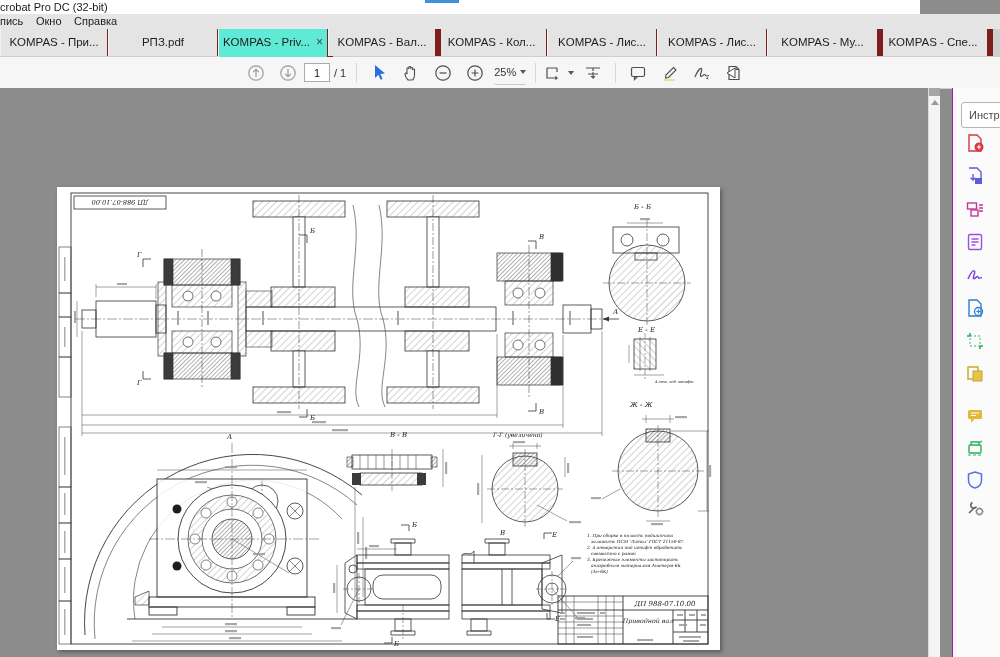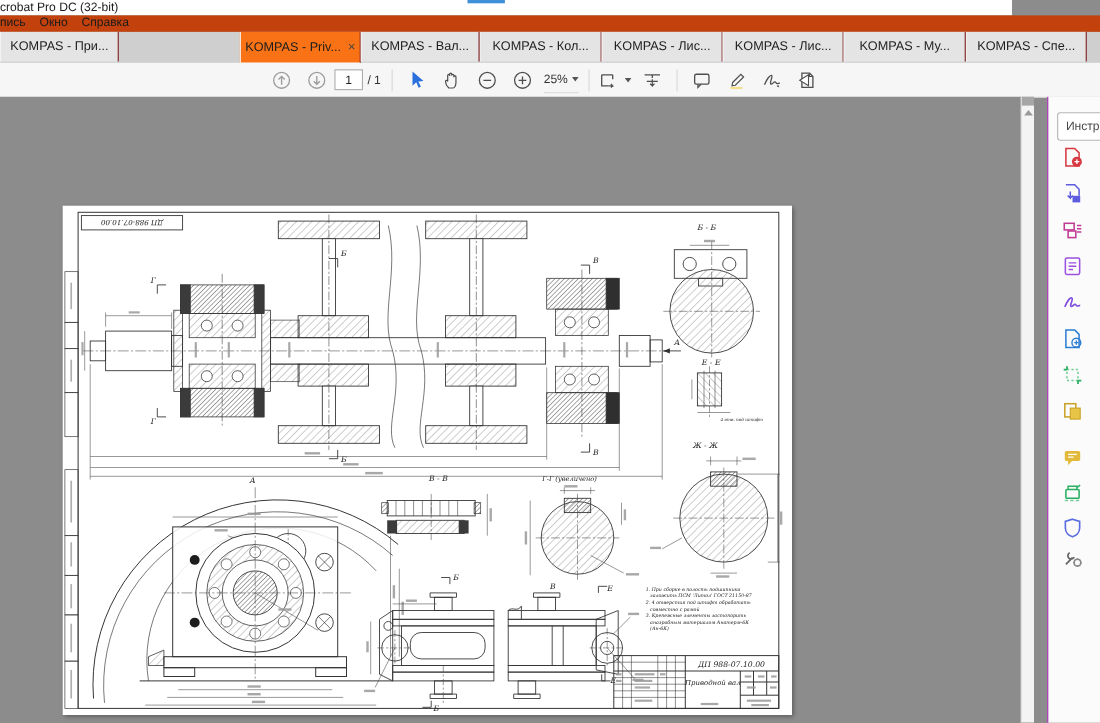--- a/index.html
+++ b/index.html
@@ -1,27 +1,27 @@
 <!DOCTYPE html>
 <html><head>
 <meta charset="utf-8">
 <style>
   html,body{margin:0;padding:0;width:1000px;height:657px;overflow:hidden;
     font-family:"Liberation Sans",sans-serif;background:#8c8c8c;}
   
   .titlebar{position:absolute;left:0;top:0;width:920px;height:14px;background:#ffffff;}
   .titlebar .wtitle{position:absolute;left:0px;top:1px;font-size:11px;color:#1b1b1b;white-space:nowrap;}
   .blue-strip{position:absolute;left:425px;top:0;width:34px;height:3px;background:#3f8fd9;}
-  .menubar{position:absolute;left:0;top:14px;width:1000px;height:15px;background:#c2410c;font-size:11px;color:#1b1b1b;}
+  .menubar{position:absolute;left:0;top:14px;width:1000px;height:15px;background:#e5e5e5;font-size:11px;color:#1b1b1b;}
   .menubar span{position:absolute;top:1px;cursor:default;}
   
   .tabbar{position:absolute;left:0;top:29px;width:1000px;height:28px;background:#cfcfcf;border-bottom:1px solid #bdbdbd;}
-  .tab{position:absolute;top:0;height:27px;background:#e4e4e4;border-right:1px solid #7f1d1d;border-left:1px solid #f2f2f2;
+  .tab{position:absolute;top:0;height:27px;background:#e4e4e4;border-right:6px solid #7f1d1d;border-left:1px solid #f2f2f2;
        font-size:11.5px;color:#1d1d1d;text-align:center;line-height:27px;white-space:nowrap;overflow:hidden;cursor:default;}
-  .tab.active{background:#f97316;border-bottom:1px solid #f8f8f8;height:28px;}
+  .tab.active{background:#5eead4;border-bottom:1px solid #f8f8f8;height:28px;}
   .tab .close{display:inline-block;margin-left:6px;color:#444;font-size:12px;}
   
   .toolbar{position:absolute;left:0;top:57px;width:1000px;height:31px;background:#f6f6f6;border-bottom:1px solid #cfcfcf;
            display:flex;align-items:center;}
   .toolbar .lead{width:240px;flex:0 0 auto;}
   .tbtn{height:24px;min-width:26px;display:flex;align-items:center;justify-content:center;margin:0 3px;border-radius:2px;}
   .tdiv{width:1px;height:20px;background:#d8d8d8;margin:0 6px;}
   .pagebox{width:24px;height:17px;border:1px solid #ababab;background:#fff;font-size:11px;text-align:center;color:#222;padding:0;}
   .pagetotal{font-size:11px;color:#333;margin:0 4px;}
   .zoomval{font-size:11px;color:#333;margin-right:4px;}
@@ -49,20 +49,21 @@
 </div>
 
 <div class="menubar">
   <span style="left:0px">пись</span>
   <span style="left:36px">Окно</span>
   <span style="left:74px">Справка</span>
 </div>
 
 <div class="tabbar">
   <div class="tab" style="left:0;width:106px">KOMPAS - При...</div>
+  <div class="tab" style="left:108px;width:108px">РПЗ.pdf</div>
   <div class="tab active" style="left:218px;width:108px">
     <span>KOMPAS - Priv...</span><span class="close">×</span>
   </div>
   <div class="tab" style="left:436px;width:109px">KOMPAS - Кол...</div>
   <div class="tab" style="left:328px;width:106px">KOMPAS - Вал...</div>
   <div class="tab" style="left:547px;width:108px">KOMPAS - Лис...</div>
   <div class="tab" style="left:657px;width:108px">KOMPAS - Лис...</div>
   <div class="tab" style="left:878px;width:108px">KOMPAS - Спе...</div>
   <div class="tab" style="left:767px;width:109px">KOMPAS - Му...</div>
 </div>

